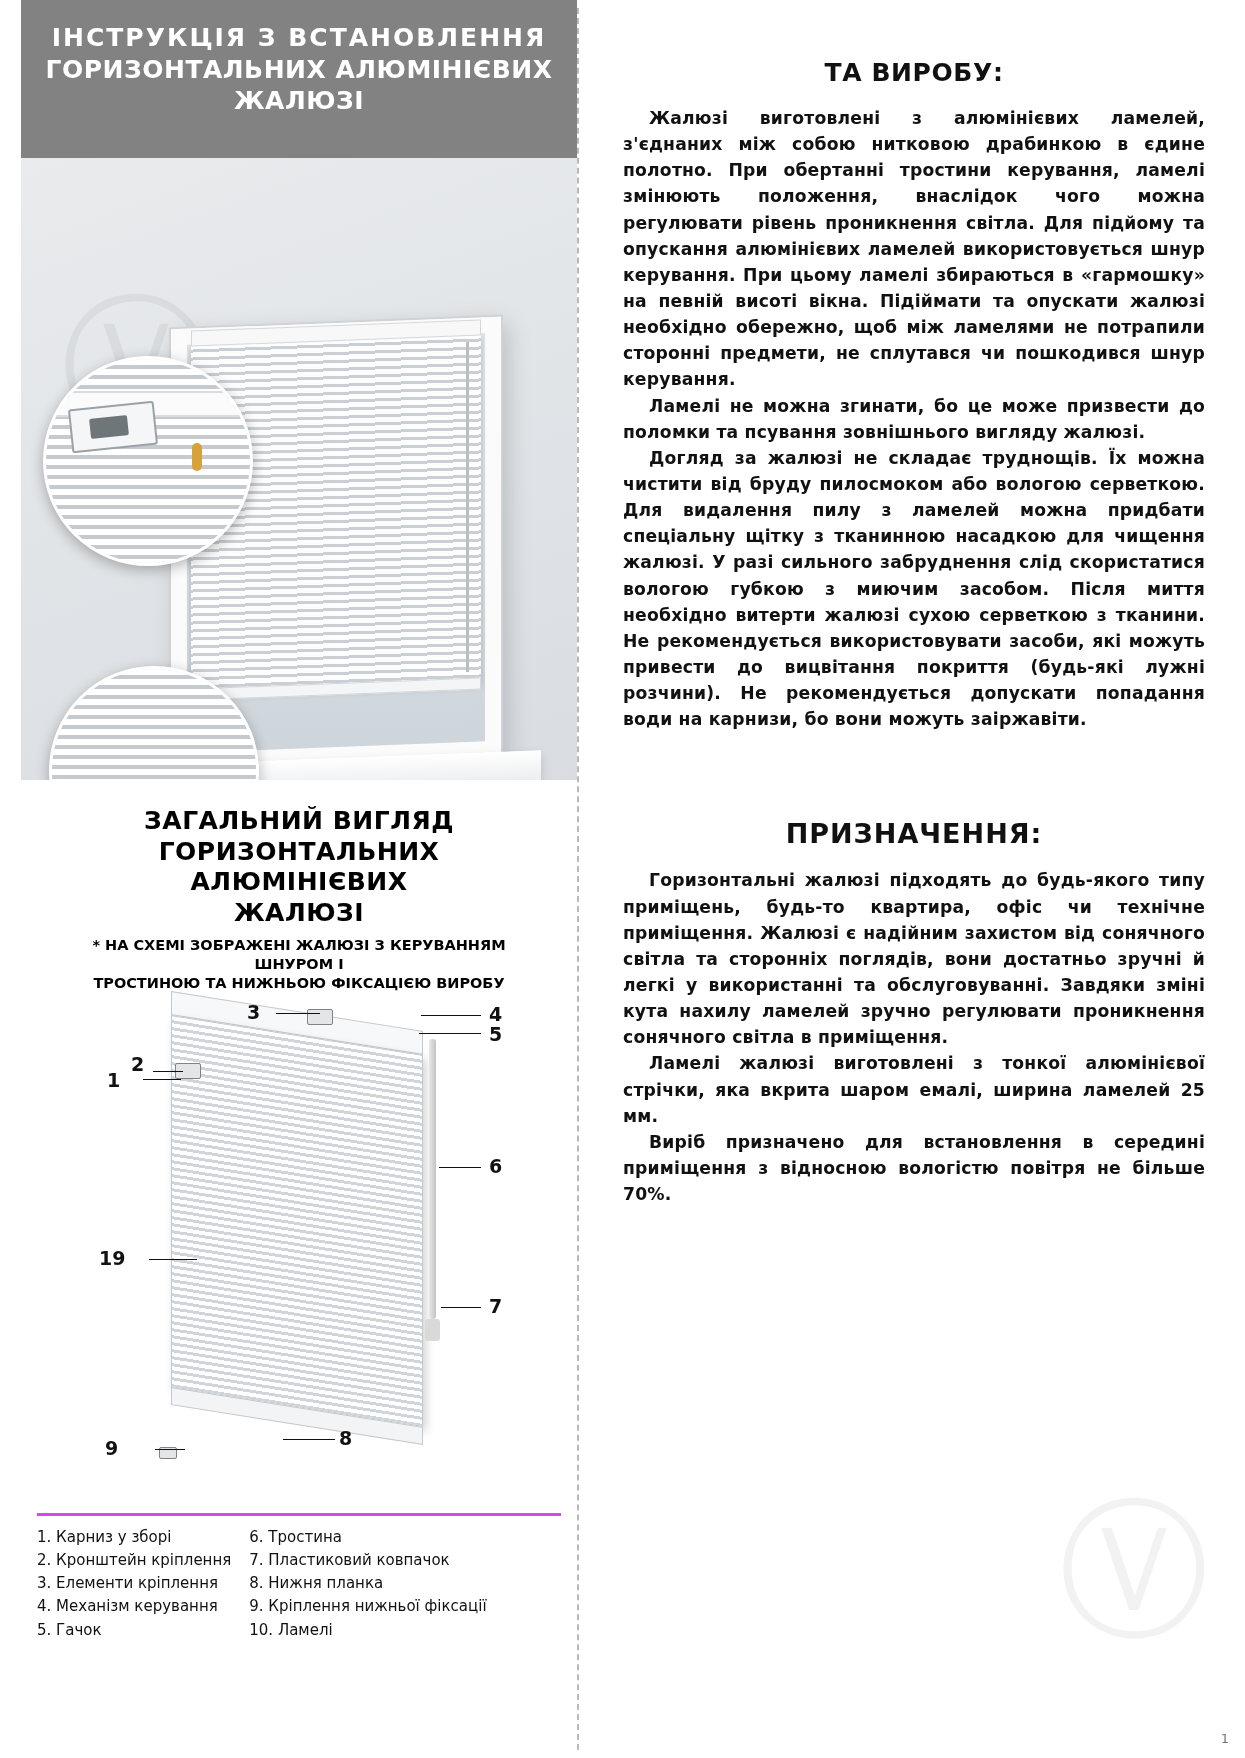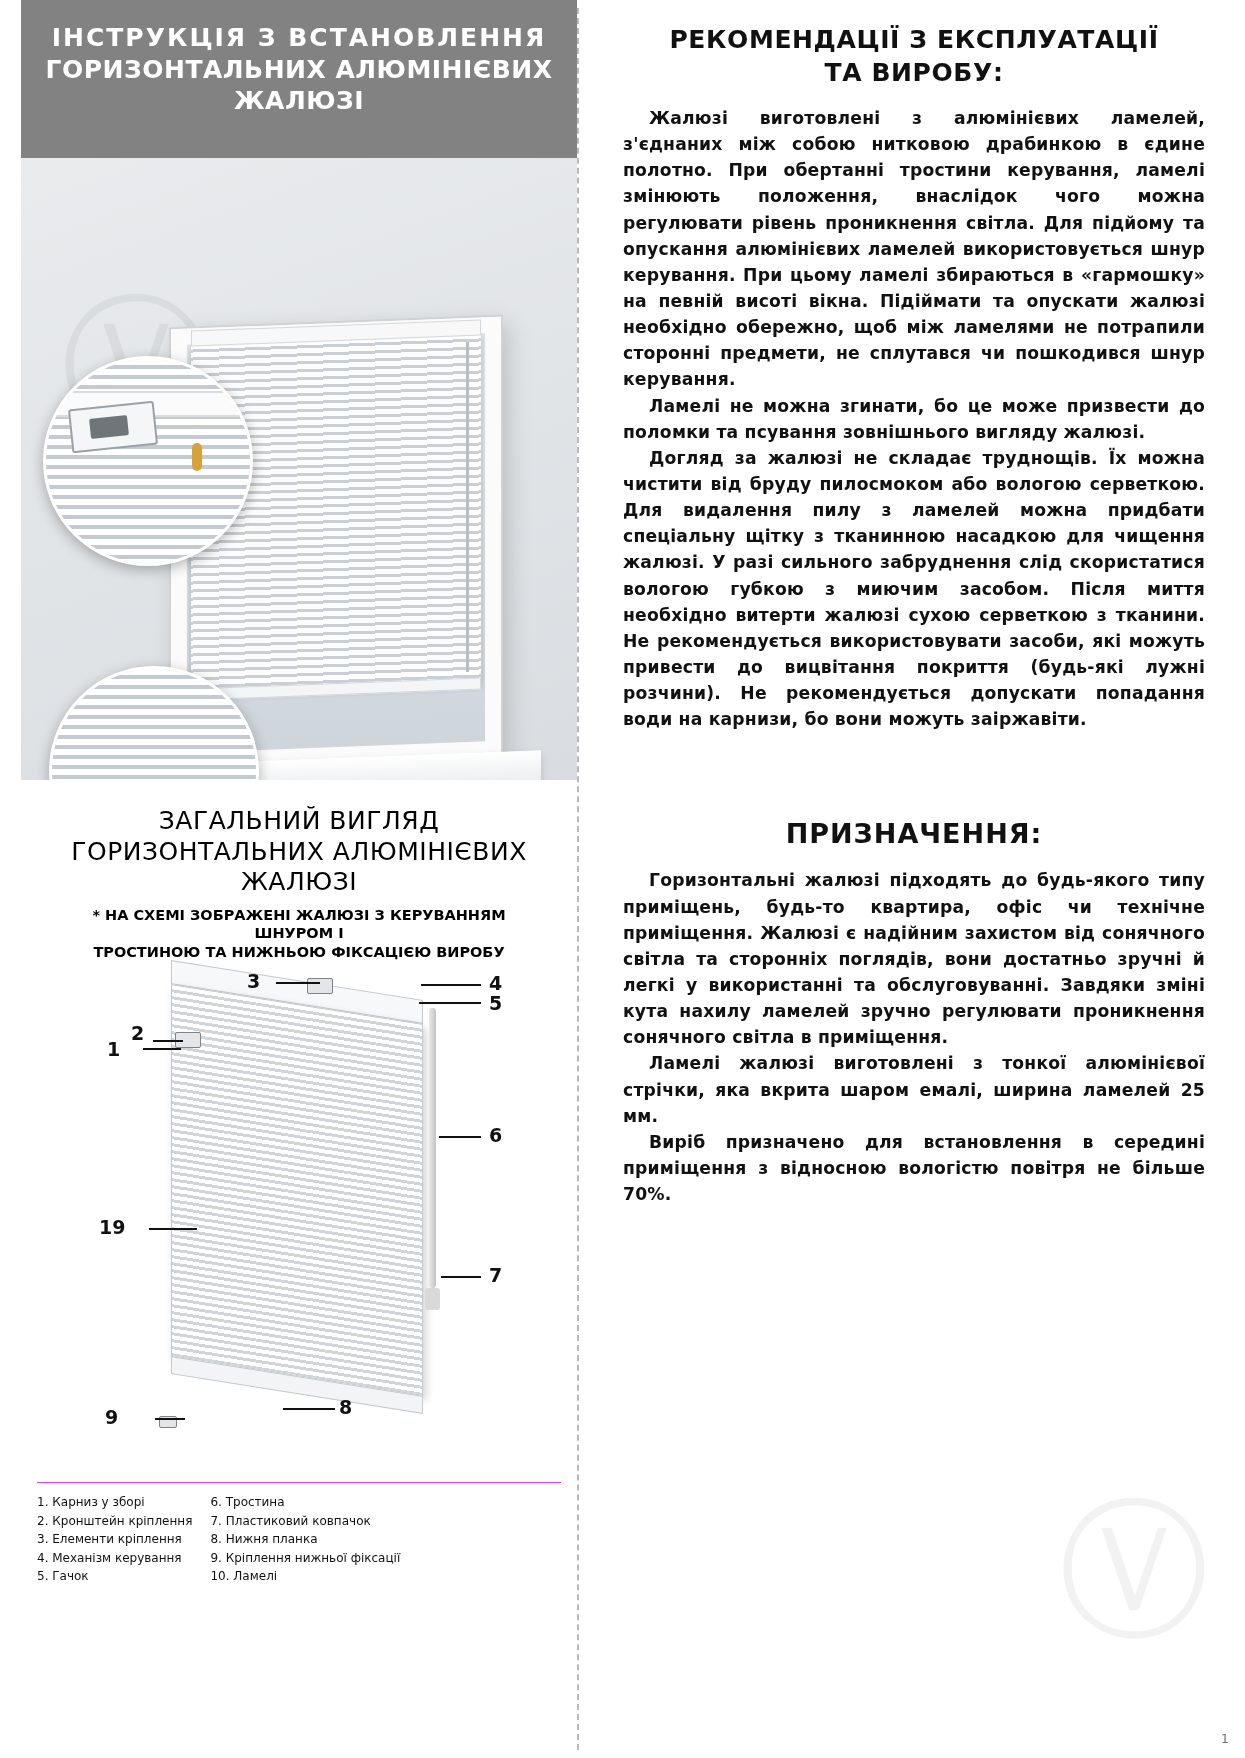--- a/index.html
+++ b/index.html
@@ -142,21 +142,21 @@
   }
 
   
   .sub-title {
     text-align:center;
     padding: 26px 30px 0 30px;
   }
   .sub-title h2 {
     margin:0;
     font-size: 25px;
-    font-weight: normal;
+    font-weight: bold;
     line-height: 1.22;
     letter-spacing: .5px;
     color:#000;
   }
   .sub-title .note {
     margin-top: 8px;
     font-size: 14.5px;
     font-weight: bold;
     line-height: 1.3;
     color:#000;
@@ -203,26 +203,26 @@
     font-size: 19px; font-weight: bold; color:#111;
     font-family:"DejaVu Sans", sans-serif;
   }
   .clip {
     position:absolute; width: 26px; height: 16px; background:#e3e5e7;
     border:1.5px solid #7d8487; border-radius:2px;
   }
 
   
   .legend {
-    border-top: 1px solid #d946ef;
+    border-top: 3px solid #d946ef;
     margin: 6px 16px 0 16px;
     padding-top: 10px;
     display:flex;
     gap: 18px;
-    font-size: 12px;
+    font-size: 15px;
     line-height: 1.55;
     color:#111;
   }
   .legend ol { margin:0; padding:0; list-style:none; }
   .legend li { white-space: nowrap; }
 
   
   .r-title {
     text-align:center;
     font-size: 25px;
@@ -363,21 +363,21 @@
         <li>9. Кріплення нижньої фіксації</li>
         <li>10. Ламелі</li>
       </ol>
     </div>
   </div>
 
   <div class="divider"></div>
 
   <div class="col-right">
     <div class="r-title">
-      <span>РЕКОМЕНДАЦІЇ З ЕКСПЛУАТАЦІЇ</span><br>
+      <br>
       <span>ТА ВИРОБУ:</span>
     </div>
 
     <div class="r-body">
       <p>Жалюзі виготовлені з алюмінієвих ламелей, з'єднаних між собою нитковою драбинкою в єдине полотно. При обертанні тростини керування, ламелі змінюють положення, внаслідок чого можна регулювати рівень проникнення світла. Для підйому та опускання алюмінієвих ламелей використовується шнур керування. При цьому ламелі збираються в «гармошку» на певній висоті вікна. Підіймати та опускати жалюзі необхідно обережно, щоб між ламелями не потрапили сторонні предмети, не сплутався чи пошкодився шнур керування.</p>
       <p>Ламелі не можна згинати, бо це може призвести до поломки та псування зовнішнього вигляду жалюзі.</p>
       <p>Догляд за жалюзі не складає труднощів. Їх можна чистити від бруду пилосмоком або вологою серветкою. Для видалення пилу з ламелей можна придбати спеціальну щітку з тканинною насадкою для чищення жалюзі. У разі сильного забруднення слід скористатися вологою губкою з миючим засобом. Після миття необхідно витерти жалюзі сухою серветкою з тканини. Не рекомендується використовувати засоби, які можуть привести до вицвітання покриття (будь-які лужні розчини). Не рекомендується допускати попадання води на карнизи, бо вони можуть заіржавіти.</p>
     </div>
 
     <div class="r-title2">ПРИЗНАЧЕННЯ:</div>

